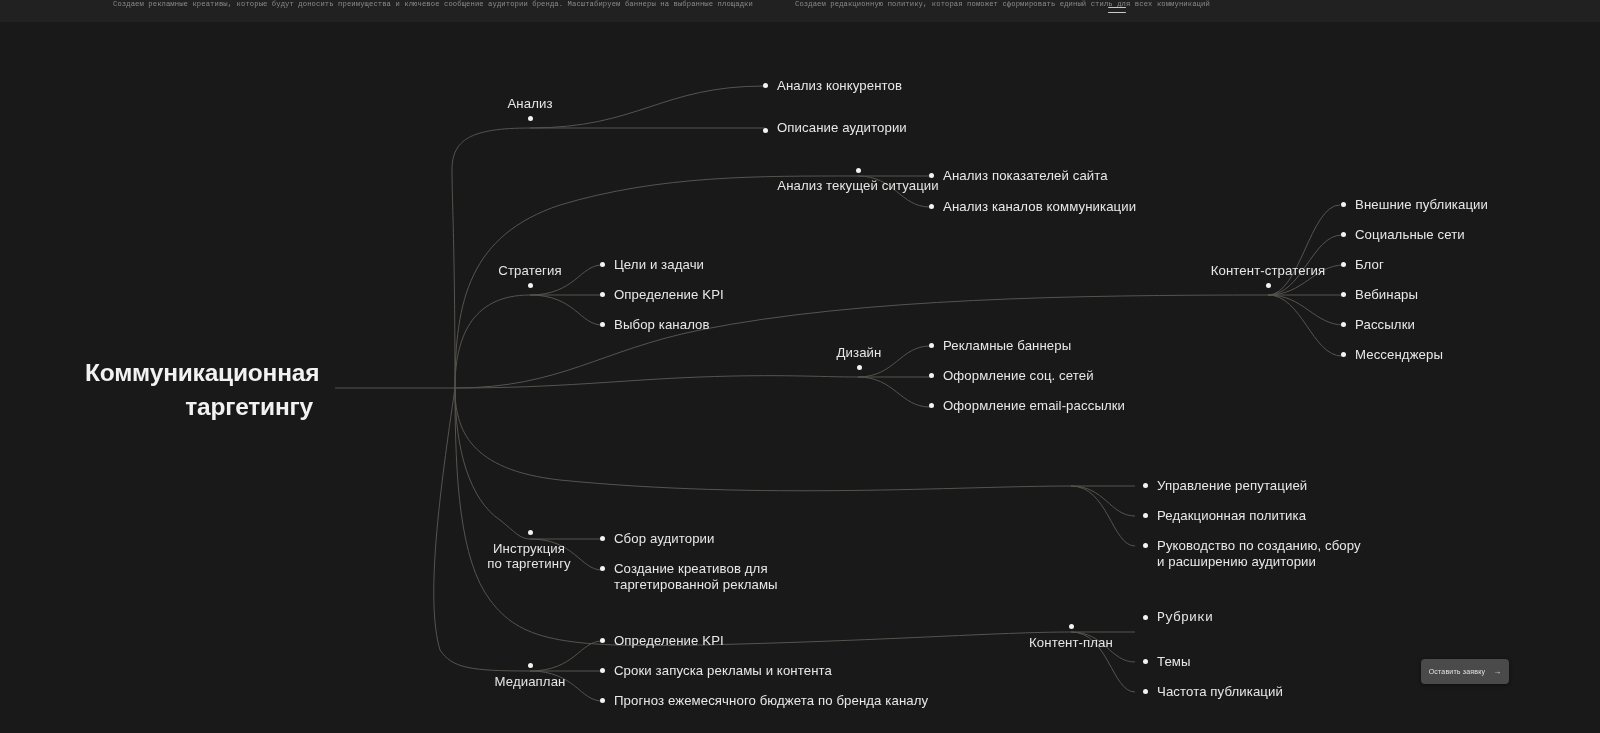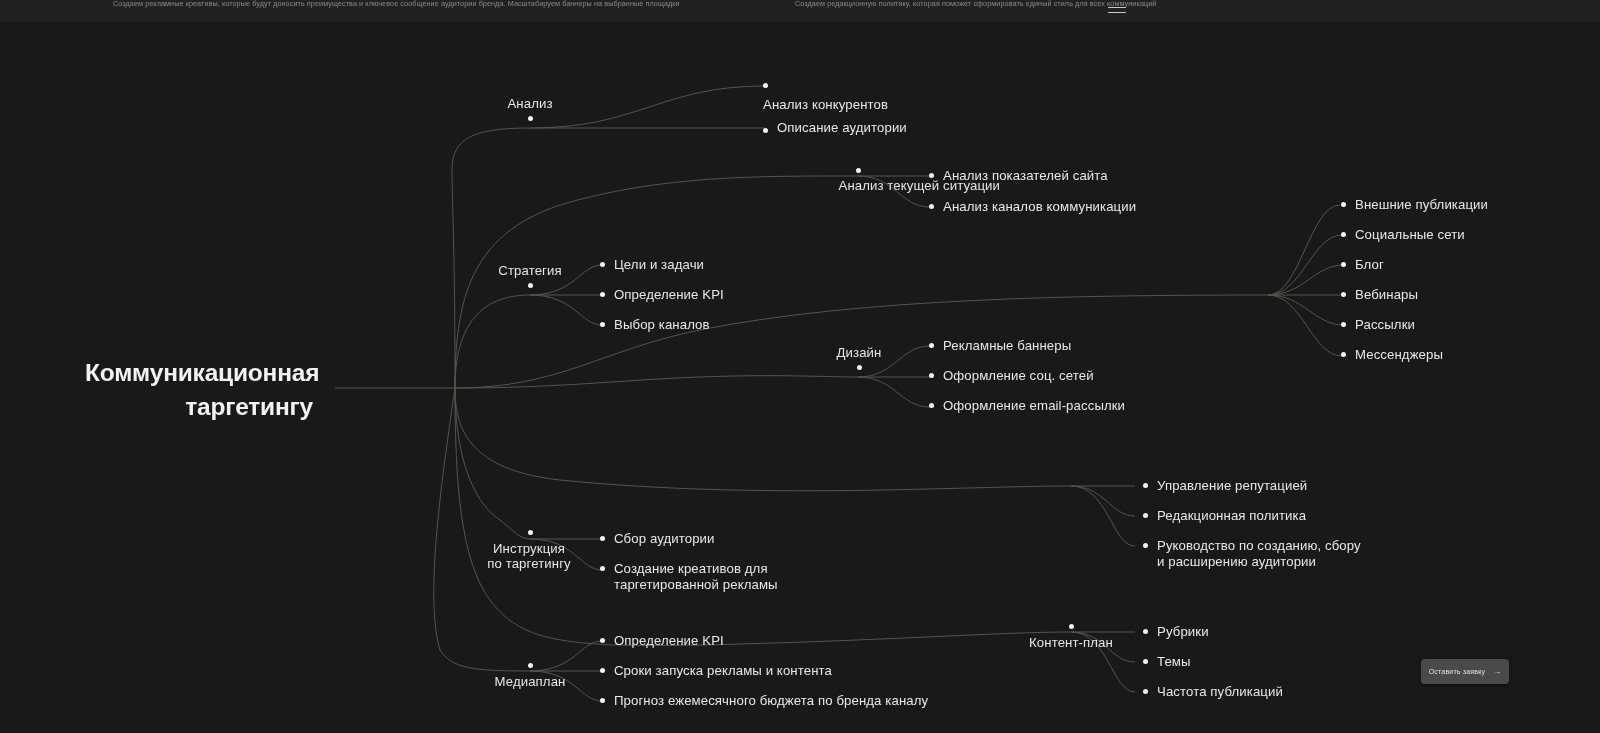--- a/index.html
+++ b/index.html
@@ -8,20 +8,21 @@
     background: #191919;
     font-family: "Liberation Sans", sans-serif;
     overflow: hidden;
   }
   #root { position: relative; width: 1600px; height: 733px; background: #191919; }
 
   
   .header-strip {
     position: absolute; top: 0; left: 0; width: 1600px; height: 22px;
     background: #212121;
+    font-family: Liberation Mono, monospace;
   }
   .hdr-text {
     position: absolute; top: -1px;
     font-size: 7.2px; line-height: 10px; color: #8a8a8a;
     letter-spacing: 0.1px; white-space: nowrap;
   }
   #hdr-1 { left: 113px; }
   #hdr-2 { left: 795px; }
 
   .burger {
@@ -147,30 +148,34 @@
     </g>
   </svg>
 
   <div class="root-title">Коммуникационная таргетингу</div>
 
   <div class="branch" style="left:462px; top:96px; width:136px;">
     <div class="blabel">Анализ</div>
     <div class="bdot"></div>
   </div>
 
-  <div class="branch" style="left:716px; top:168px; width:284px; text-align:right;">
+  <div class="branch" style="left:716px; top:168px; width:284px; text-align:center;">
     <div class="bdot" style="margin:0 0 0 140px;"></div>
     <div class="blabel" style="margin-top:5px;">Анализ текущей ситуации</div>
   </div>
 
   <div class="branch" style="left:448px; top:263px; width:164px;">
     <div class="blabel">Стратегия</div>
     <div class="bdot"></div>
   </div>
 
+  <div class="branch" style="left:1150px; top:263px; width:236px;">
+    <div class="blabel">Контент-стратегия</div>
+    <div class="bdot"></div>
+  </div>
 
   <div class="branch" style="left:800px; top:345px; width:118px;">
     <div class="blabel">Дизайн</div>
     <div class="bdot"></div>
   </div>
 
 
   <div class="branch two-line" style="left:430px; top:530px; width:198px;">
     <div class="bdot" style="margin:0 0 6px 98px;"></div>
     <div class="blabel" style="white-space:pre-line;">Инструкция
@@ -180,21 +185,21 @@
   <div class="branch" style="left:958px; top:624px; width:226px;">
     <div class="bdot" style="margin:0 0 6px 111px;"></div>
     <div class="blabel">Контент-план</div>
   </div>
 
   <div class="branch" style="left:440px; top:663px; width:180px;">
     <div class="bdot" style="margin:0 0 6px 88px;"></div>
     <div class="blabel">Медиаплан</div>
   </div>
 
-  <div class="leaf" style="left:763px; top:78px;flex-direction:column;">
+  <div class="leaf" style="left:763px; top:78px;">
     <span class="ldot"></span>
     <span class="ltext">Анализ конкурентов</span>
   </div>
   <div class="leaf" style="left:763px; top:120px;align-items:center;">
     <span class="ldot"></span>
     <span class="ltext">Описание аудитории</span>
   </div>
 
   <div class="leaf" style="left:929px; top:168px;">
     <span class="ldot"></span>
@@ -273,21 +278,21 @@
   <div class="leaf" style="left:600px; top:531px;">
     <span class="ldot"></span>
     <span class="ltext">Сбор аудитории</span>
   </div>
   <div class="leaf" style="left:600px; top:561px;">
     <span class="ldot"></span>
     <span class="ltext">Создание креативов для
 таргетированной рекламы</span>
   </div>
 
-  <div class="leaf" style="left:1143px; top:624px;">
+  <div class="leaf" style="left:1143px; top:610px;font-family:Liberation Mono, monospace;">
     <span class="ldot"></span>
     <span class="ltext">Рубрики</span>
   </div>
   <div class="leaf" style="left:1143px; top:654px;">
     <span class="ldot"></span>
     <span class="ltext">Темы</span>
   </div>
   <div class="leaf" style="left:1143px; top:684px;">
     <span class="ldot"></span>
     <span class="ltext">Частота публикаций</span>

